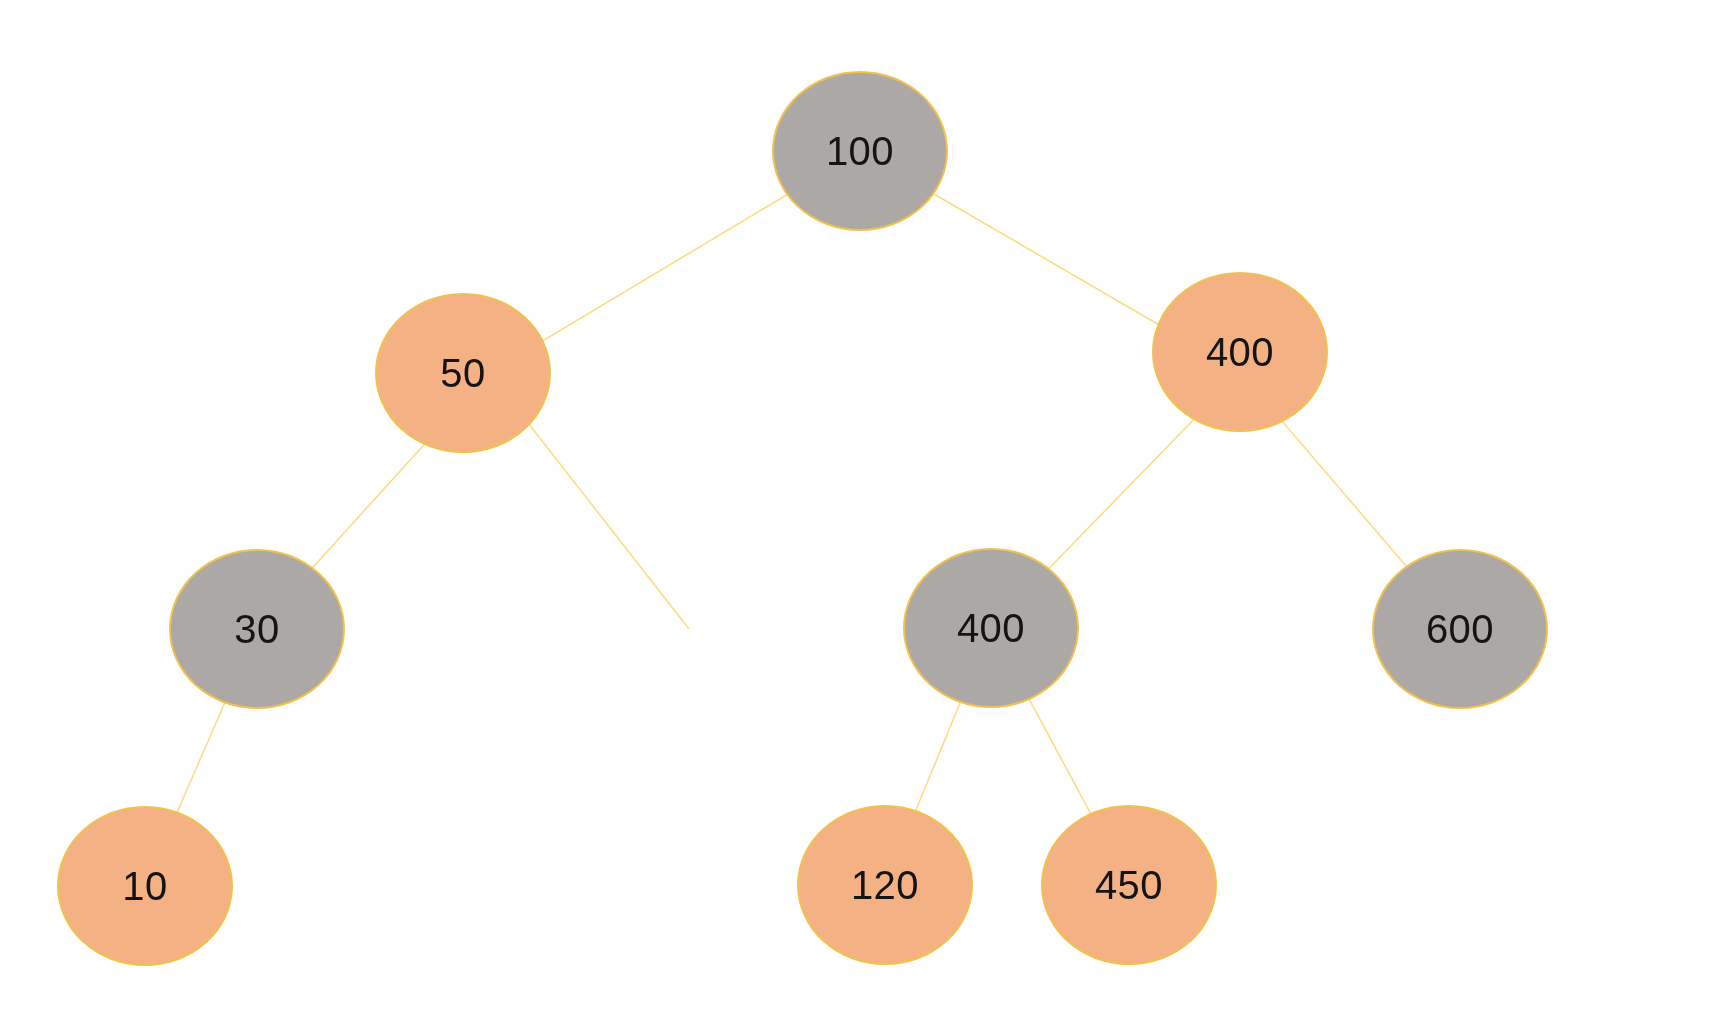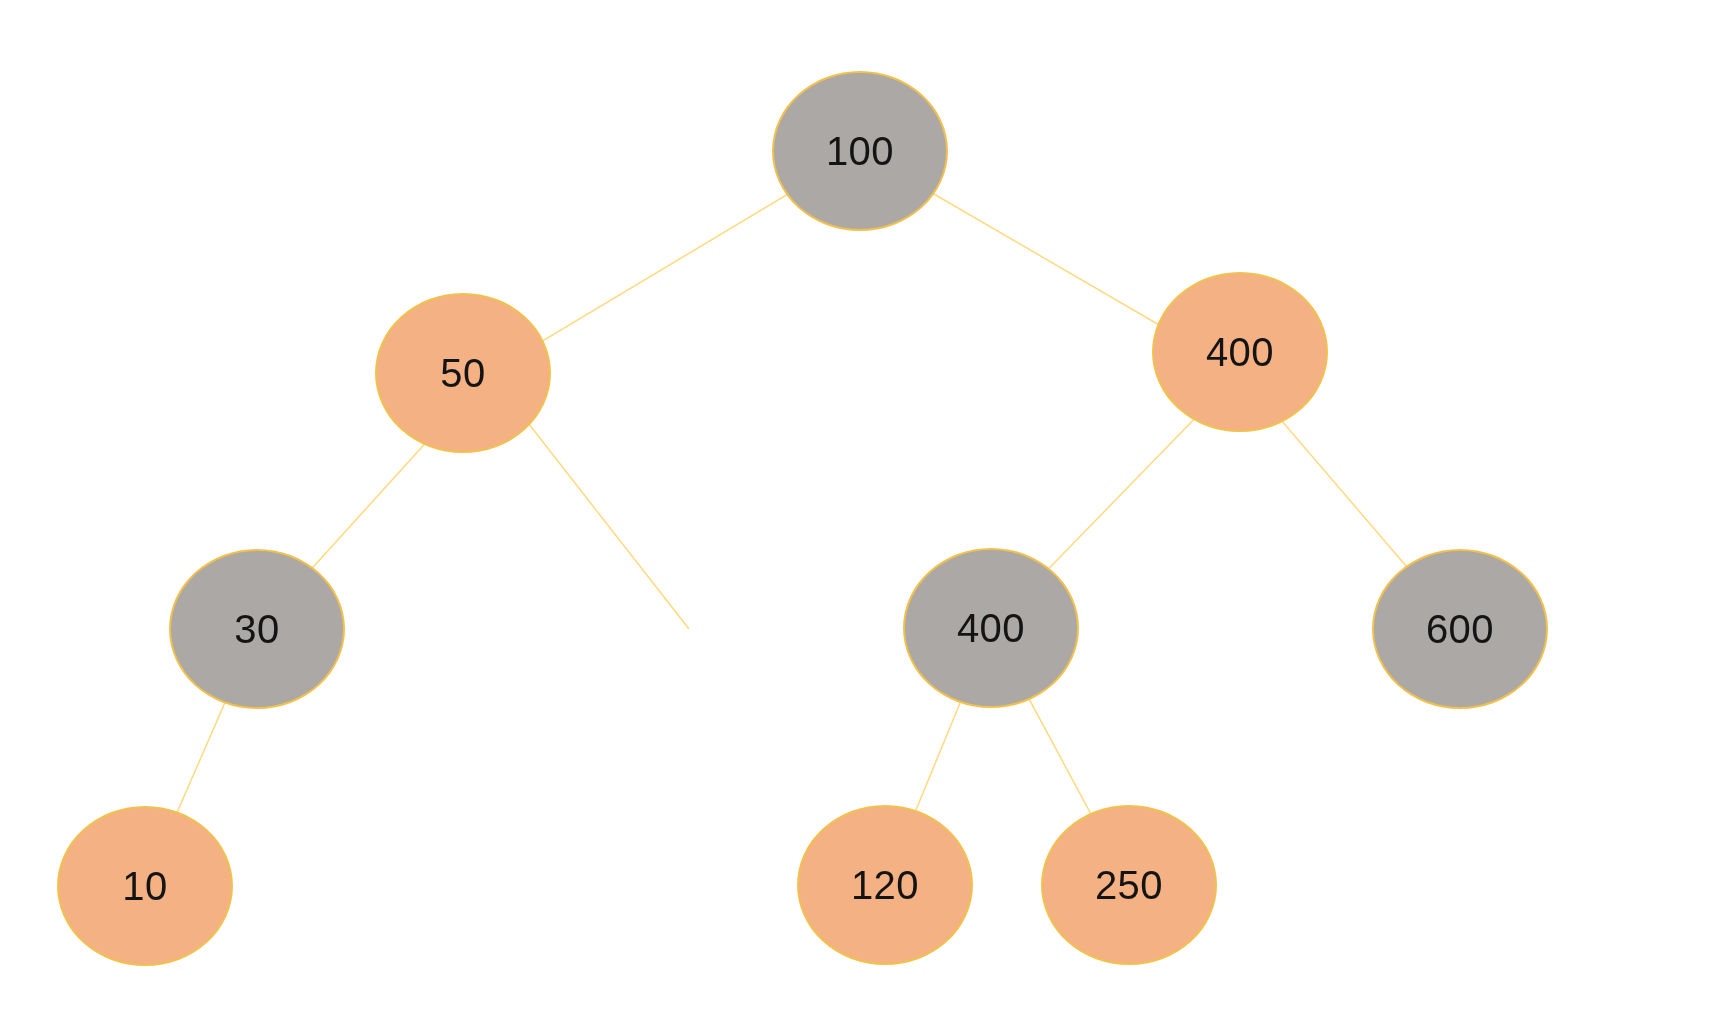--- a/index.html
+++ b/index.html
@@ -85,16 +85,16 @@
       <div class="tree-node" style="left: 1460px; top: 629px; width: 176px; height: 160px; background: rgb(171, 168, 165); border-color: rgb(242, 193, 77);">
         <span class="node-label" style="color: rgb(20, 20, 20);">600</span>
       </div>
       <div class="tree-node" style="left: 145px; top: 886px; width: 176px; height: 160px; background: rgb(244, 177, 131); border-color: rgb(242, 193, 77);">
         <span class="node-label" style="color: rgb(20, 20, 20);">10</span>
       </div>
       <div class="tree-node" style="left: 885px; top: 885px; width: 176px; height: 160px; background: rgb(244, 177, 131); border-color: rgb(242, 193, 77); justify-content: center;">
         <span class="node-label" style="color: rgb(20, 20, 20);">120</span>
       </div>
       <div class="tree-node" style="left: 1129px; top: 885px; width: 176px; height: 160px; background: rgb(244, 177, 131); border-color: rgb(242, 193, 77);">
-        <span class="node-label" style="color: rgb(20, 20, 20);">250</span>
+        <span class="node-label" style="color: rgb(20, 20, 20);">450</span>
       </div>
     </div>
 </div>
 
 </body></html>

